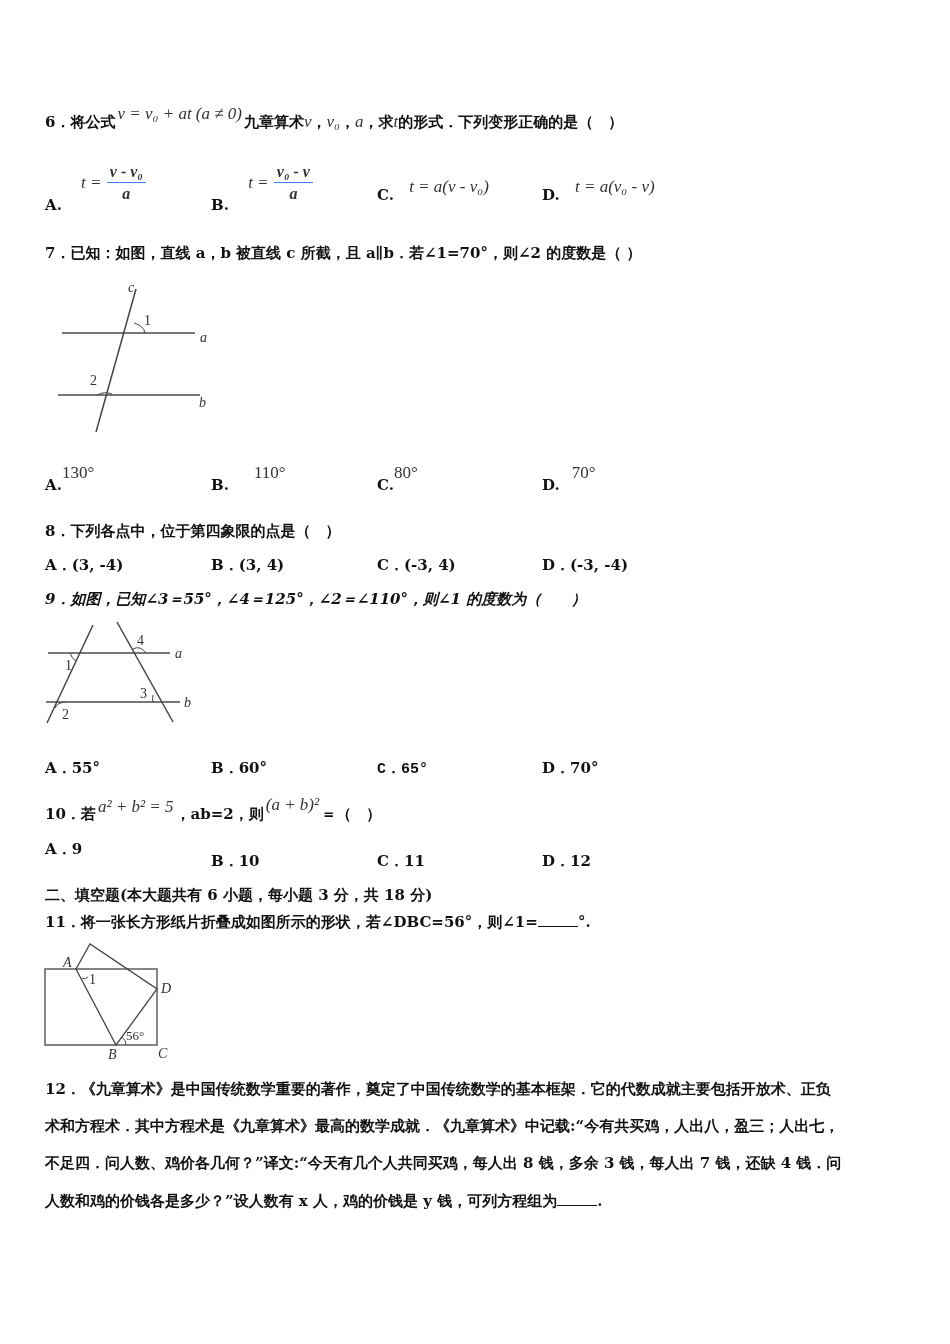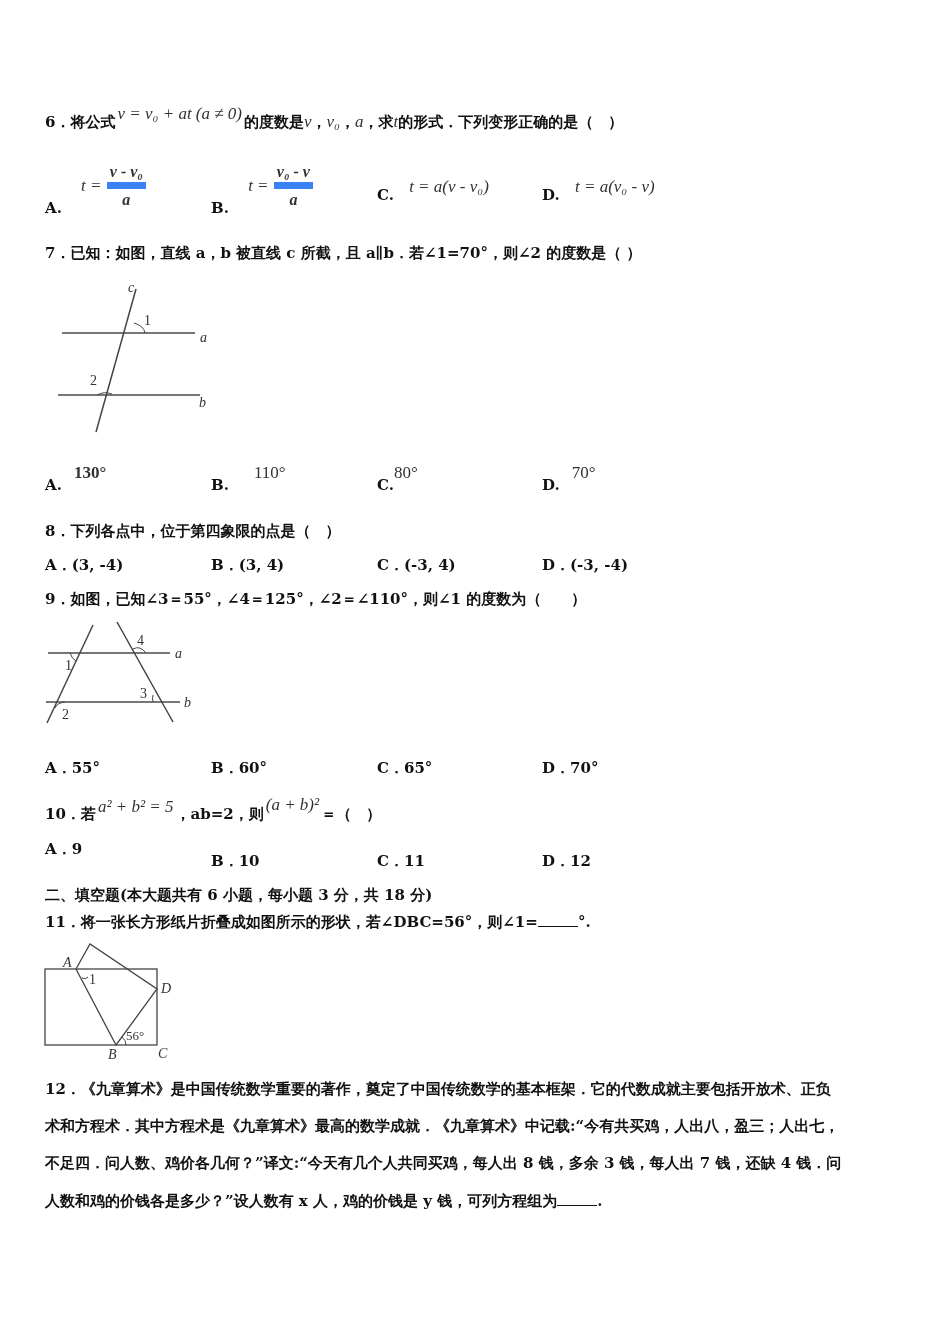--- a/index.html
+++ b/index.html
@@ -8,30 +8,30 @@
     font-family: "DejaVu Serif", "Liberation Serif", serif;
     color: #111;
     font-size: 15px;
   }
   .abs { position: absolute; white-space: nowrap; }
   .q { font-weight: bold; font-size: 15px; }
   .opt { font-weight: bold; font-size: 15px; }
   .m { font-family: "Liberation Serif", "DejaVu Serif", serif; font-style: italic; font-weight: normal; color: #333; font-size: 17px; }
   .mn { font-family: "Liberation Serif", "DejaVu Serif", serif; font-weight: normal; color: #333; font-size: 17px; }
   .frac { display: inline-block; vertical-align: middle; text-align: center; font-family: "Liberation Serif", serif; font-style: italic; color: #333; font-size: 16px; }
-  .frac .num { display: block; border-bottom: 7px solid #3b82f6; padding: 0 3px; line-height: 20px; }
+  .frac .num { display: block; border-bottom: 1px solid #3b82f6; padding: 0 3px; line-height: 20px; }
   .frac .den { display: block; line-height: 22px; }
   .blank { display: inline-block; width: 40px; border-bottom: 1px solid #111; height: 14px; }
   svg text { font-family: "Liberation Serif", serif; font-style: italic; fill: #333; }
 </style>
 </head>
 <body>
 
 <div class="abs q" style="left:45px; top:112px;">
-  <span>6．</span><span>将公式</span><span class="m" style="position:relative; top:-8px; margin:0 2px;">v = v₀ + at (a ≠ 0)</span><span>的度数是</span><span class="m">v</span>，<span class="m">v₀</span>，<span class="m">a</span>，<span>求</span><span class="m">t</span><span>的形式．下列变形正确的是（　）</span>
+  <span>6．</span><span>将公式</span><span class="m" style="position:relative; top:-8px; margin:0 2px;">v = v₀ + at (a ≠ 0)</span><span>九章算术</span><span class="m">v</span>，<span class="m">v₀</span>，<span class="m">a</span>，<span>求</span><span class="m">t</span><span>的形式．下列变形正确的是（　）</span>
 </div>
 
 <div class="abs opt" style="left:45px; top:162px;">
   <span style="position:relative; top:22px;">A.</span>
   <span class="m" style="margin-left:14px;">t =</span>
   <span class="frac"><span class="num">v - v₀</span><span class="den">a</span></span>
 </div>
 <div class="abs opt" style="left:211px; top:162px;">
   <span style="position:relative; top:22px;">B.</span>
   <span class="m" style="margin-left:14px;">t =</span>
@@ -54,53 +54,53 @@
   <line x1="86" y1="9" x2="46" y2="152" stroke="#444" stroke-width="1.5"></line>
   <path d="M 84 43 Q 94 46 95 53" fill="none" stroke="#444" stroke-width="1"></path>
   <path d="M 62 114 Q 54 111 47 115" fill="none" stroke="#444" stroke-width="1"></path>
   <text x="78" y="12" font-size="14">c</text>
   <text x="94" y="45" font-size="14" style="font-style:normal">1</text>
   <text x="150" y="62" font-size="14">a</text>
   <text x="40" y="105" font-size="14" style="font-style:normal">2</text>
   <text x="149" y="127" font-size="14">b</text>
 </svg>
 
-<div class="abs opt" style="left:45px; top:475px;"><span>A.</span><span class="mn" style="position:relative; top:-12px; margin-left:12px;font-weight:bold;">130°</span></div>
+<div class="abs opt" style="left:45px; top:475px;"><span>A.</span><span class="mn" style="position:relative; top:-12px; ">130°</span></div>
 <div class="abs opt" style="left:211px; top:475px;"><span>B.</span><span class="mn" style="position:relative; top:-12px; margin-left:25px;">110°</span></div>
 <div class="abs opt" style="left:377px; top:475px;"><span>C.</span><span class="mn" style="position:relative; top:-12px; ">80°</span></div>
 <div class="abs opt" style="left:542px; top:475px;"><span>D.</span><span class="mn" style="position:relative; top:-12px; margin-left:12px;">70°</span></div>
 
 <div class="abs q" style="left:45px; top:522px;">8．下列各点中，位于第四象限的点是（　）</div>
 <div class="abs opt" style="left:45px; top:556px;"><span>A．</span><span>(3, -4)</span></div>
 <div class="abs opt" style="left:211px; top:556px;"><span>B．</span><span>(3, 4)</span></div>
 <div class="abs opt" style="left:377px; top:556px;"><span>C．</span><span>(-3, 4)</span></div>
 <div class="abs opt" style="left:542px; top:556px;"><span>D．</span><span>(-3, -4)</span></div>
 
-<div class="abs q" style="left:45px; top:590px;">9．如图，已知∠3＝55°，∠4＝125°，∠2＝∠110°，则∠1 的度数为（　　）</div>
+<div class="abs q" style="left:45px; top:590px;font-style:italic;">9．如图，已知∠3＝55°，∠4＝125°，∠2＝∠110°，则∠1 的度数为（　　）</div>
 
 <svg class="abs" style="left:40px; top:615px;" width="170" height="115">
   <line x1="8" y1="38" x2="130" y2="38" stroke="#777" stroke-width="2"></line>
   <line x1="6" y1="87" x2="140" y2="87" stroke="#777" stroke-width="2"></line>
   <line x1="53" y1="10" x2="7" y2="108" stroke="#444" stroke-width="1.5"></line>
   <line x1="77" y1="7" x2="133" y2="107" stroke="#444" stroke-width="1.5"></line>
   <path d="M 30 38 Q 32 44 36 46" fill="none" stroke="#444" stroke-width="1"></path>
   <path d="M 25 87 Q 17 88 15 93" fill="none" stroke="#444" stroke-width="1"></path>
   <path d="M 113 80 Q 112 84 113 87" fill="none" stroke="#444" stroke-width="1"></path>
   <path d="M 93 34 Q 100 30 106 38" fill="none" stroke="#444" stroke-width="1"></path>
   <text x="25" y="55" font-size="14" style="font-style:normal">1</text>
   <text x="22" y="104" font-size="14" style="font-style:normal">2</text>
   <text x="100" y="83" font-size="14" style="font-style:normal">3</text>
   <text x="97" y="30" font-size="14" style="font-style:normal">4</text>
   <text x="135" y="43" font-size="14">a</text>
   <text x="144" y="92" font-size="14">b</text>
 </svg>
 
 <div class="abs opt" style="left:45px; top:759px;"><span>A．</span><span>55°</span></div>
 <div class="abs opt" style="left:211px; top:759px;"><span>B．</span><span>60°</span></div>
-<div class="abs opt" style="left:377px; top:759px;"><span>C．</span><span>65°</span></div>
+<div class="abs opt" style="left:377px; top:759px;font-family:Liberation Mono, monospace;"><span>C．</span><span>65°</span></div>
 <div class="abs opt" style="left:542px; top:759px;"><span>D．</span><span>70°</span></div>
 
 <div class="abs q" style="left:45px; top:804px;">
   <span>10．若</span><span class="m" style="position:relative; top:-7px; margin:12px 2px;">a² + b² = 5</span><span>，ab=2，则</span><span class="m" style="position:relative; top:-9px; margin:0 2px;">(a + b)²</span><span>＝（　）</span>
 </div>
 <div class="abs opt" style="left:45px; top:840px;"><span>A．</span><span>9</span></div>
 <div class="abs opt" style="left:211px; top:852px;"><span>B．</span><span>10</span></div>
 <div class="abs opt" style="left:377px; top:852px;"><span>C．</span><span>11</span></div>
 <div class="abs opt" style="left:542px; top:852px;"><span>D．</span><span>12</span></div>
 

